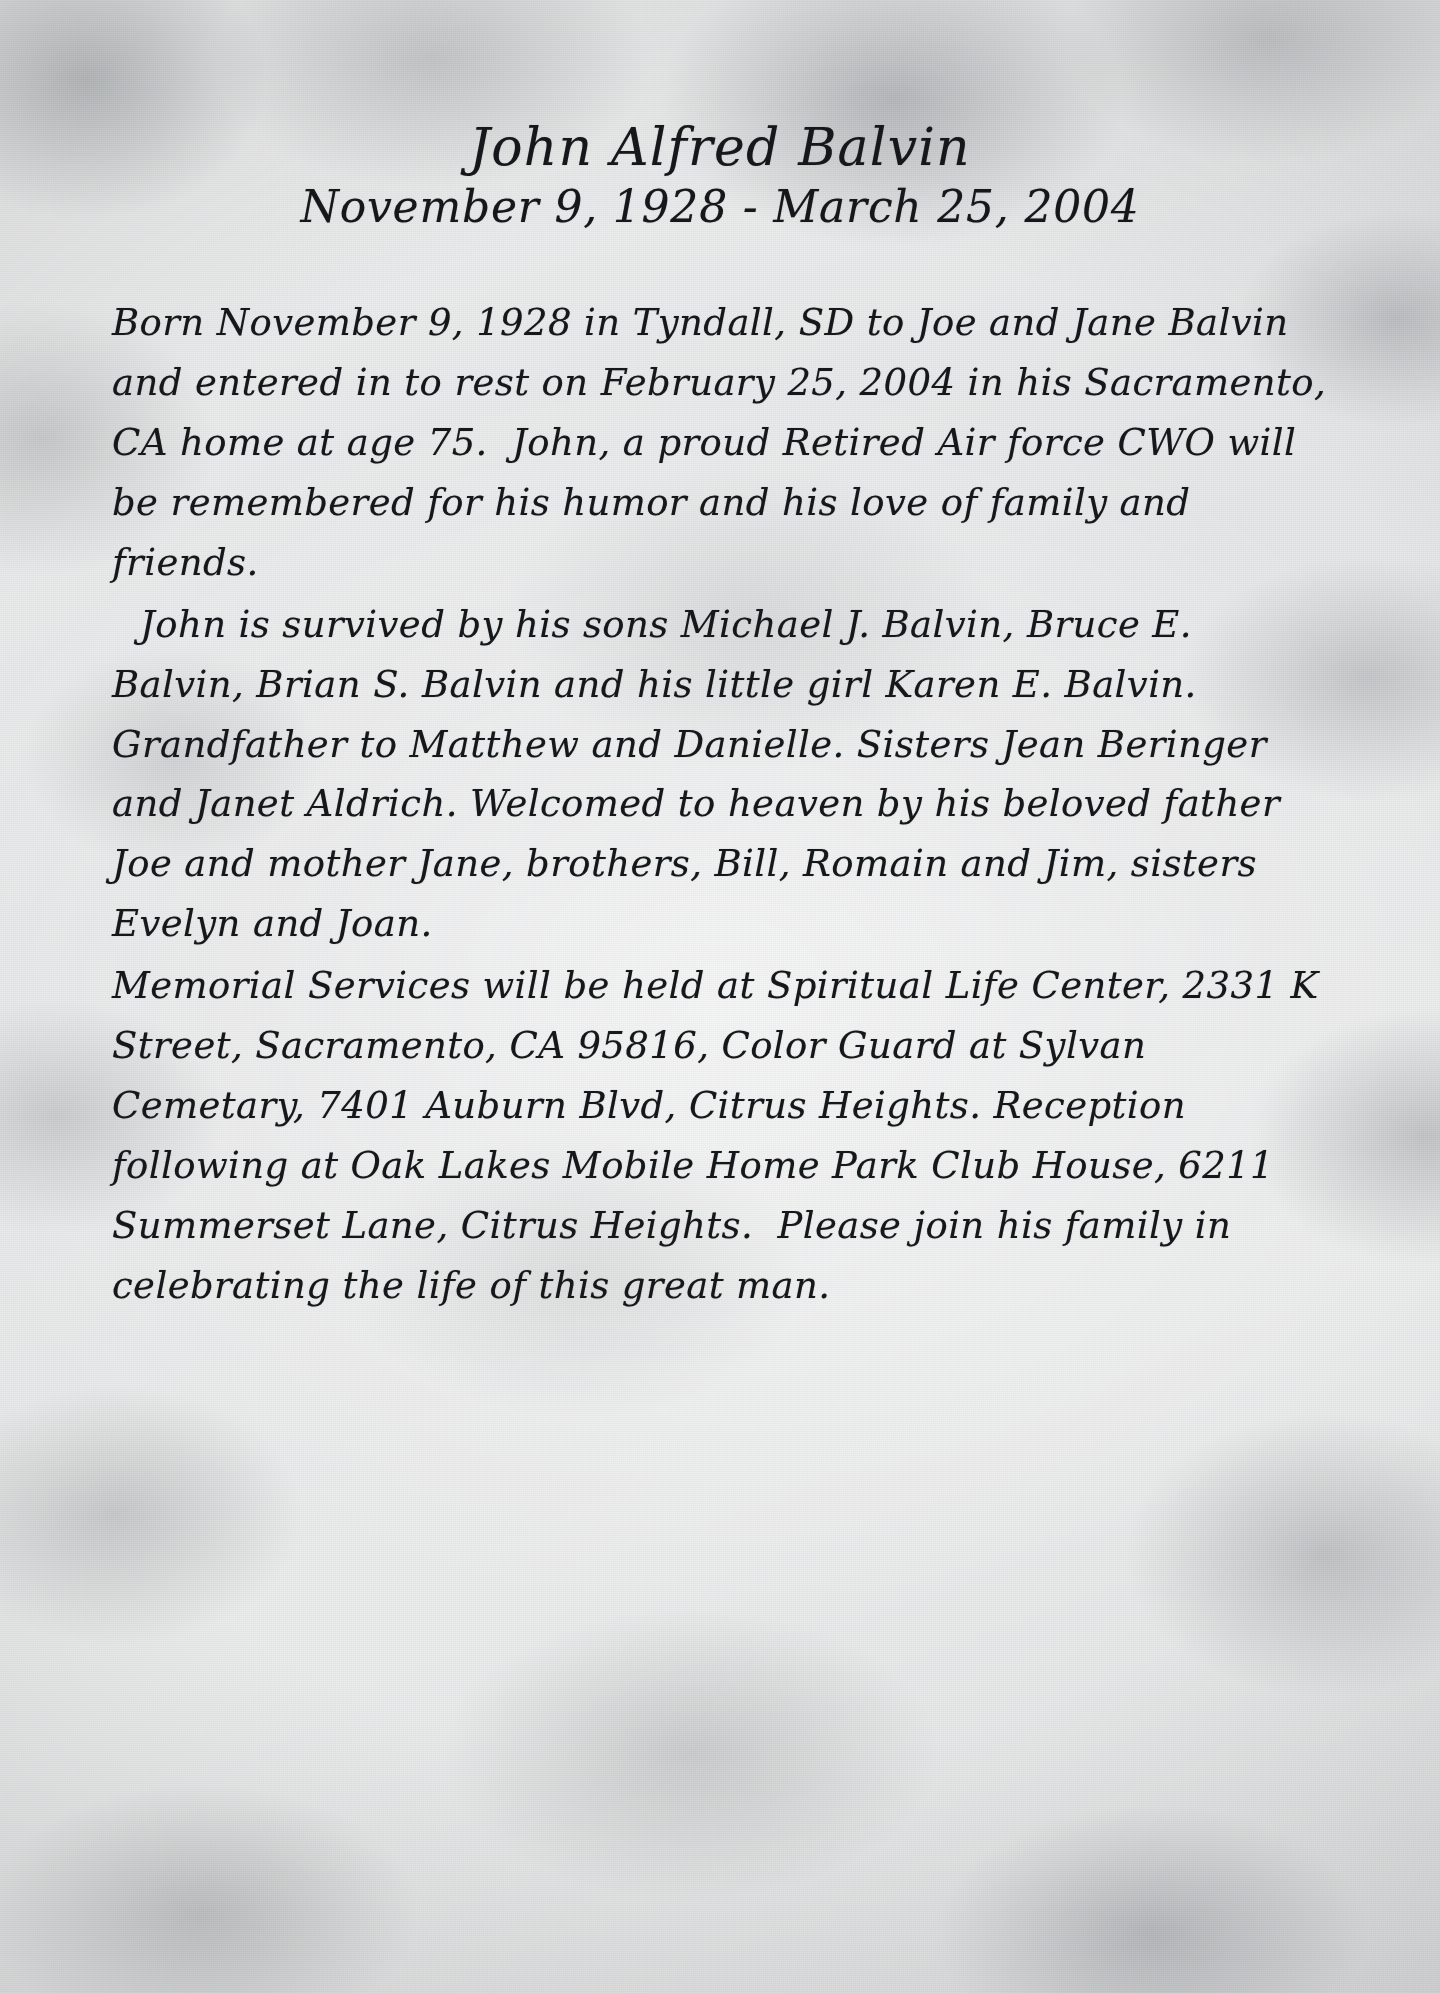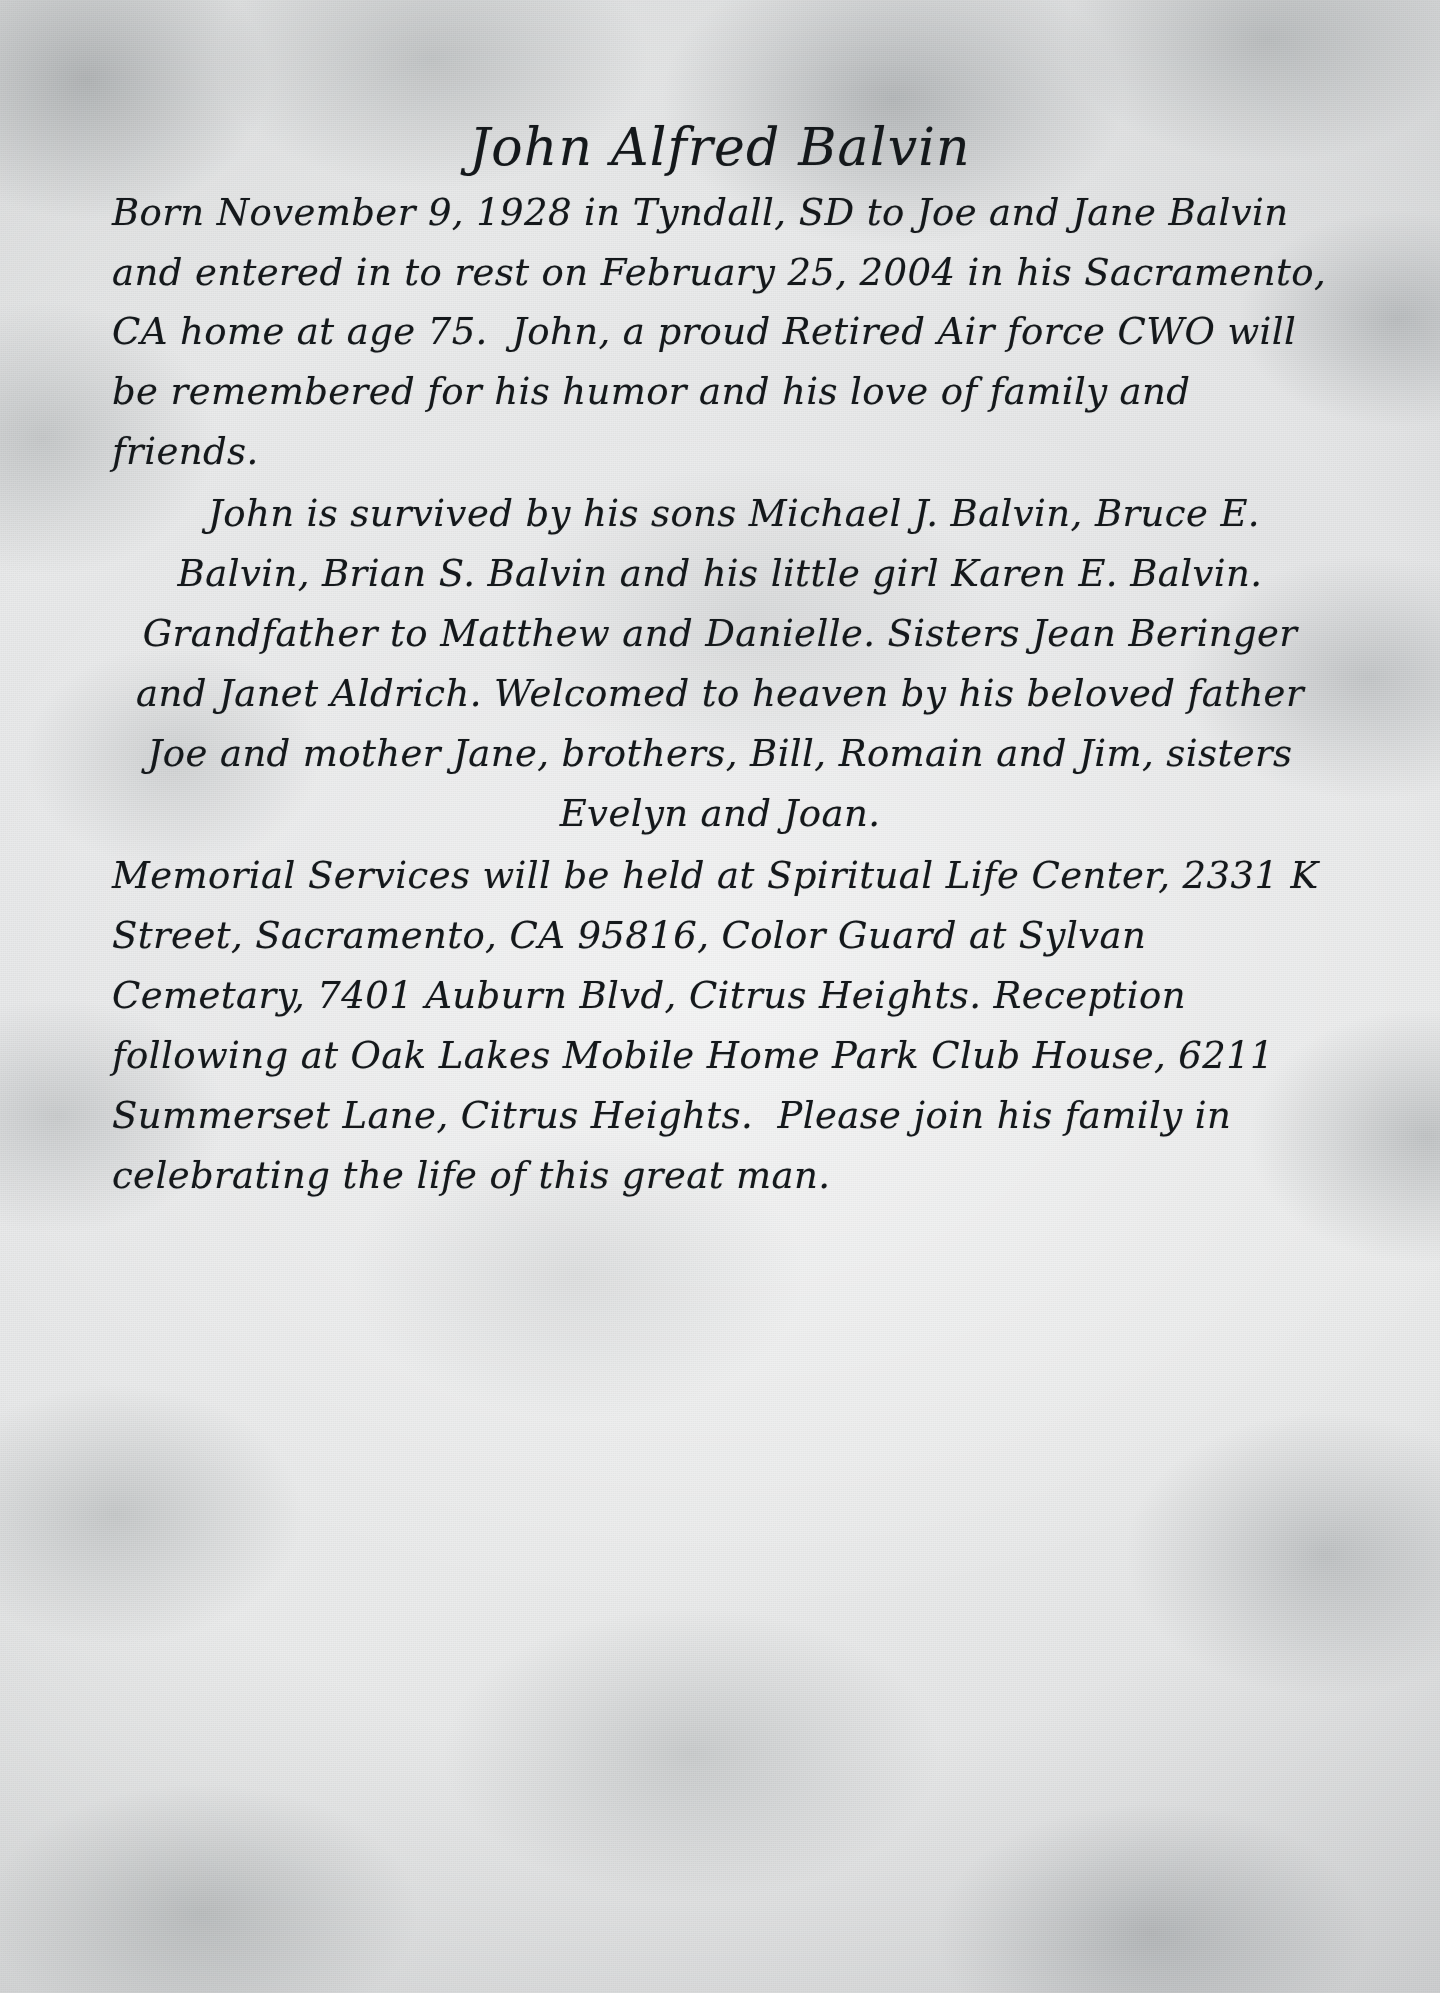--- a/index.html
+++ b/index.html
@@ -93,37 +93,37 @@
 
   .para {
     font-size: 37px;
     line-height: 1.62;
     margin: 0 0 6px 0;
     text-align: left;
     white-space: pre-wrap;
   }
   .para.indent {
     text-indent: 28px;
-    text-align: center;
   }
   #paragraph-birth { margin-bottom: 2px; }
   #paragraph-survivors { margin-bottom: 2px; }
 </style>
 </head>
 <body>
 
 <div id="memorial-page">
 
   <div id="paper-grain"></div>
   <div id="paper-vignette"></div>
 
   <div class="content">
 
     <h1 id="deceased-name" class="script">John Alfred Balvin</h1>
 
+    <h2 id="life-dates" class="script">November 9, 1928 - March 25, 2004</h2>
 
     <p id="paragraph-birth" class="script para">Born November 9, 1928 in Tyndall, SD to Joe and Jane Balvin and entered in to rest on February 25, 2004 in his Sacramento, CA home at age 75.  John, a proud Retired Air force CWO will be remembered for his humor and his love of family and friends.</p>
 
     <p id="paragraph-survivors" class="script para indent">John is survived by his sons Michael J. Balvin, Bruce E. Balvin, Brian S. Balvin and his little girl Karen E. Balvin. Grandfather to Matthew and Danielle. Sisters Jean Beringer and Janet Aldrich. Welcomed to heaven by his beloved father Joe and mother Jane, brothers, Bill, Romain and Jim, sisters Evelyn and Joan.</p>
 
     <p id="paragraph-services" class="script para">Memorial Services will be held at Spiritual Life Center, 2331 K Street, Sacramento, CA 95816, Color Guard at Sylvan Cemetary, 7401 Auburn Blvd, Citrus Heights. Reception following at Oak Lakes Mobile Home Park Club House, 6211 Summerset Lane, Citrus Heights.  Please join his family in celebrating the life of this great man.</p>
 
   </div>
 </div>
 

